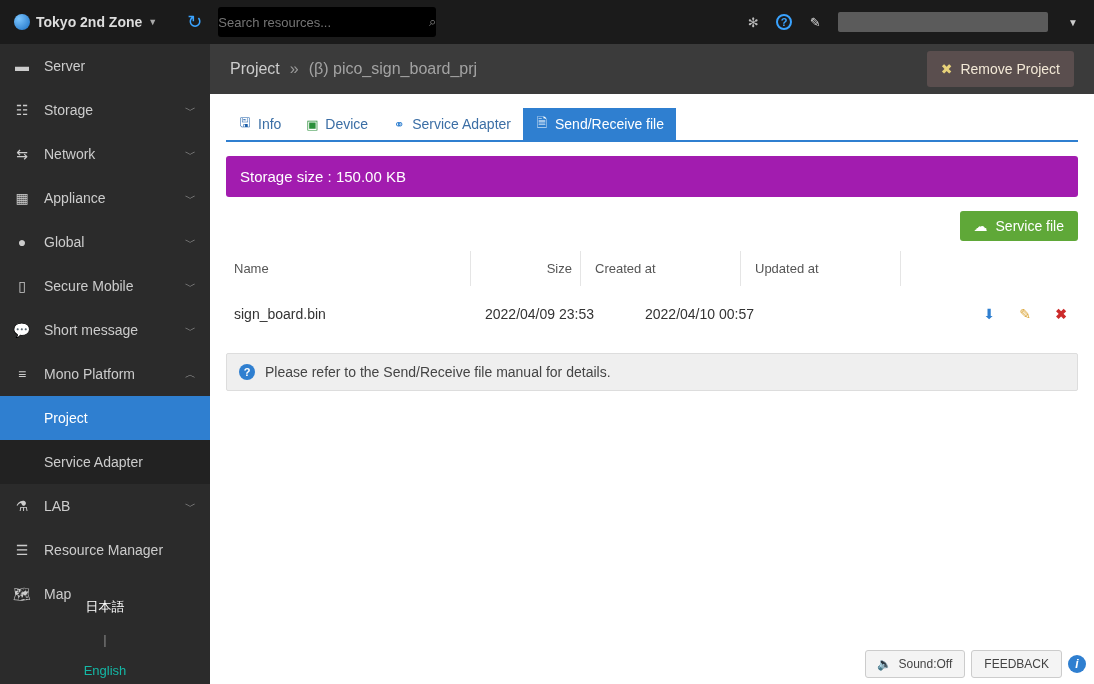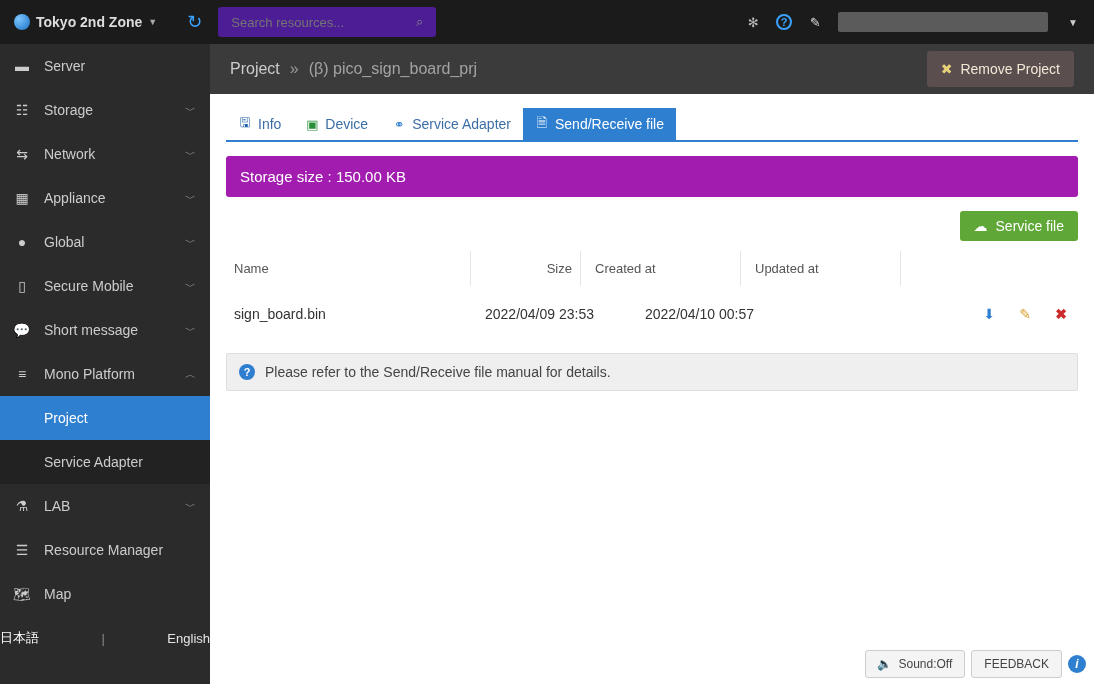--- a/index.html
+++ b/index.html
@@ -2,41 +2,41 @@
 <html><head>
 <meta charset="utf-8">
 <style>
   * { box-sizing: border-box; margin: 0; padding: 0; }
   body { font-family: "Segoe UI", Tahoma, sans-serif; font-size: 13px; background:#fff; color:#333; width:1094px; height:684px; overflow:hidden; }
   .topbar { height:44px; background:#1b1b1b; display:flex; align-items:center; color:#ddd; }
   .zone { display:flex; align-items:center; gap:6px; padding:0 14px 0 14px; font-weight:bold; font-size:14px; cursor:pointer;}
   .globe-icon { width:16px; height:16px; border-radius:50%; background: radial-gradient(circle at 30% 30%, #7cc6ff, #1a6fc4); position:relative; }
   .caret { font-size:9px; color:#aaa; }
   .refresh-btn { color:#3aa3ff; font-size:18px; padding:0 16px; cursor:pointer;}
-  .search-wrap { flex: 0 0 218px; background:#4c1d95; height:30px; border-radius:3px; display:flex; align-items:center; padding:0 13px; color:#888; }
+  .search-wrap { flex: 0 0 218px; background:#000000; height:30px; border-radius:3px; display:flex; align-items:center; padding:0 0; color:#888; }
   .search-wrap input { flex:1; background:transparent; border:none; outline:none; color:#ccc; font-size:13px; }
   .top-spacer { flex:1; }
   .top-icons { display:flex; align-items:center; gap:14px; padding:0 16px; }
   .top-icon { width:18px; height:18px; display:inline-flex; align-items:center; justify-content:center; color:#bbb; cursor:pointer;}
   .account-bar { width:210px; height:20px; background:#5b5b5b; border-radius:2px; }
   .acct-caret { font-size:10px; color:#ccc; margin-left:6px;}
 
   .main { display:flex; height:640px; }
 
   .sidebar { width:210px; background:#2b2b2b; color:#ccc; display:flex; flex-direction:column; position:relative; }
   .side-item { height:44px; display:flex; align-items:center; padding:0 14px; gap:14px; cursor:pointer; font-size:14px;}
   .side-item .lbl { flex:1; }
   .side-item .chev { font-size:11px; color:#999; }
   .side-icon { width:16px; height:16px; display:flex; align-items:center; justify-content:center; font-size:14px; color:#ccc;}
   .sub-item { height:44px; display:flex; align-items:center; padding-left:44px; font-size:14px; cursor:pointer;}
   .sub-item.active { background:#2f7fd0; color:#fff; }
   .sub-item.dark { background:#222; }
-  .lang-row { height:44px; display:flex; align-items:center; justify-content:space-between; gap:16px; font-size:13px; }
+  .lang-row { height:44px; display:flex; align-items:center; justify-content:center; gap:16px; font-size:13px;flex-direction:column; }
   .lang-jp { color:#fff; }
-  .lang-en { color:#e5e5e5; }
+  .lang-en { color:#14b8a6; }
   .lang-sep { color:#888; }
 
   .content { flex:1; background:#fff; display:flex; flex-direction:column; }
   .crumb-bar { height:50px; background:#3b3b3b; display:flex; align-items:center; padding:0 20px; color:#ccc; font-size:16px; }
   .crumb-link { cursor:pointer; }
   .crumb-sep { margin:0 10px; color:#999; }
   .crumb-cur { color:#a3a3a3; }
   .remove-btn { margin-left:auto; background:#5a4e4e; color:#f2e8d6; height:36px; padding:0 14px; border-radius:3px; display:flex; align-items:center; gap:8px; cursor:pointer; font-size:14px;}
 
   .tabs-wrap { padding:14px 16px 0 16px; }

